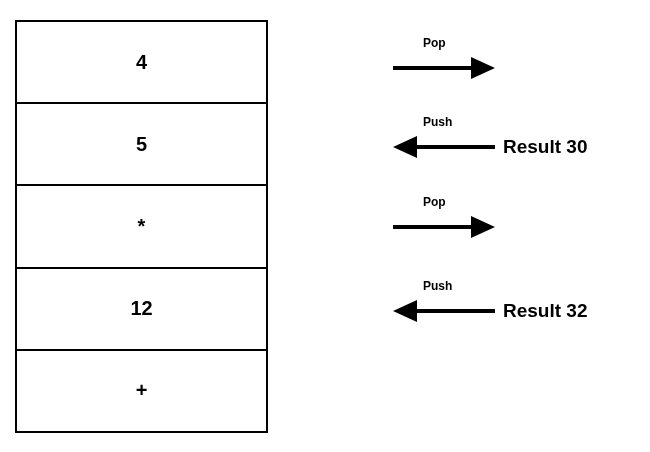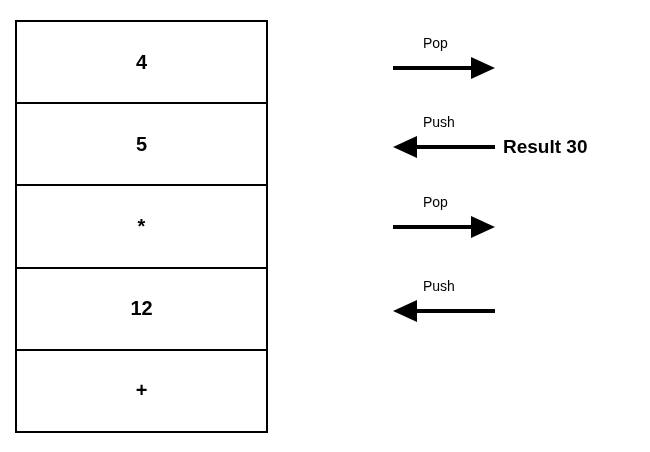--- a/index.html
+++ b/index.html
@@ -46,22 +46,22 @@
   .op-row {
     position: absolute;
     left: 393px;
     width: 250px;
     height: 46px;
   }
   .op-label {
     position: absolute;
     left: 30px;
     top: 0;
-    font-size: 14px;
-    font-weight: normal;
+    font-size: 12px;
+    font-weight: bold;
     line-height: 18px;
     white-space: pre;
   }
   .arrow {
     position: absolute;
     left: 0;
     top: 23px;
     width: 102px;
     height: 22px;
   }
@@ -147,15 +147,16 @@
       <div class="head"></div>
     </div>
   </div>
 
   <div class="op-row row-4">
     <div class="op-label">Push</div>
     <div class="arrow left">
       <div class="shaft"></div>
       <div class="head"></div>
     </div>
+    <div class="op-text">Result 32</div>
   </div>
 
 </div>
 
 </body></html>

